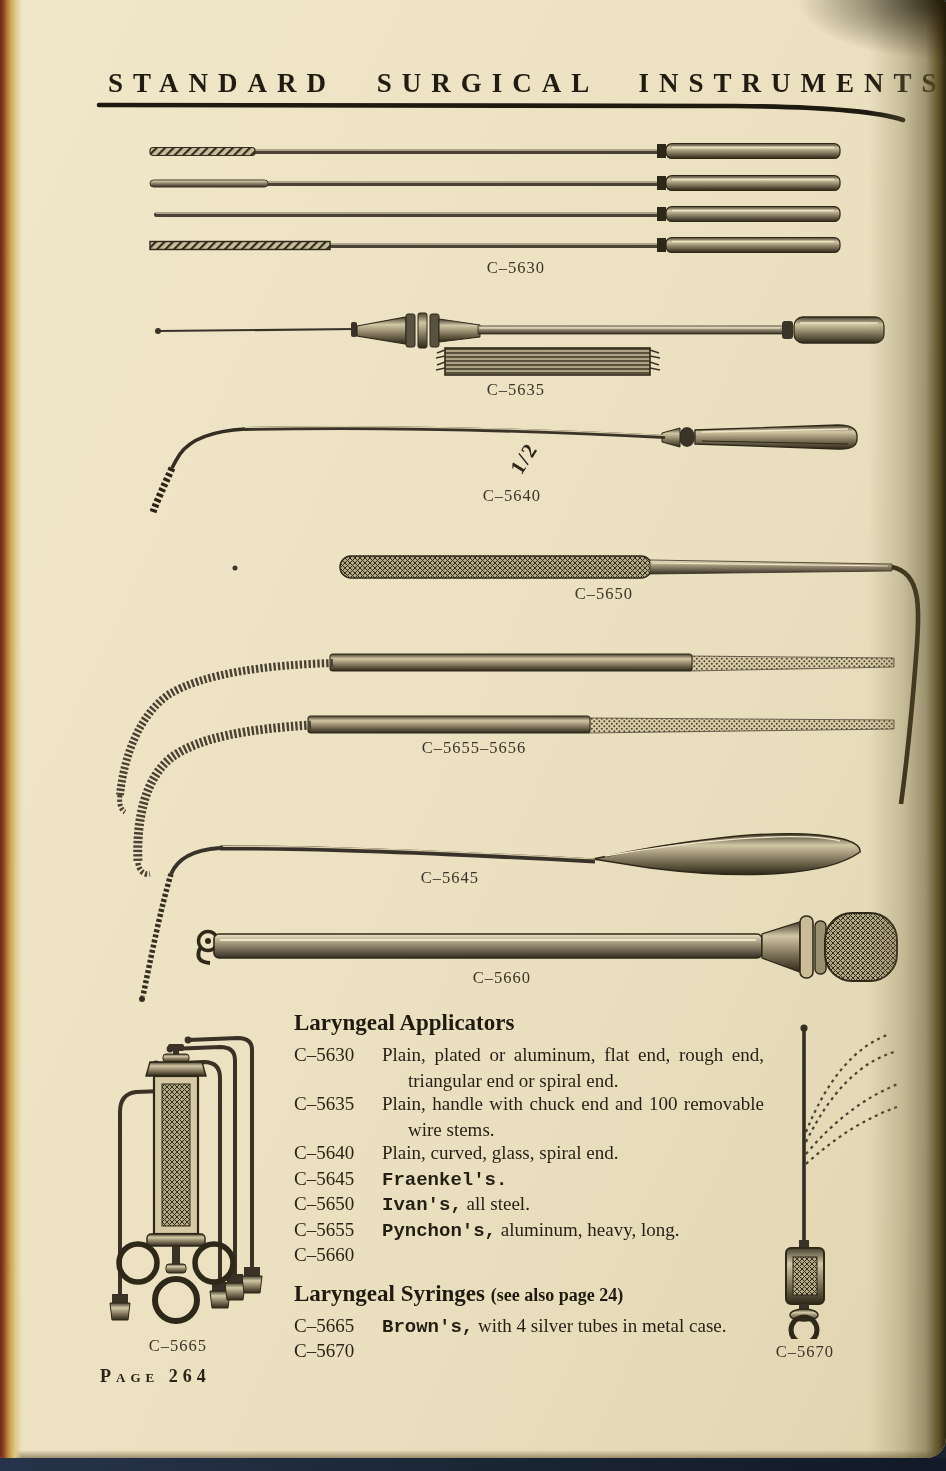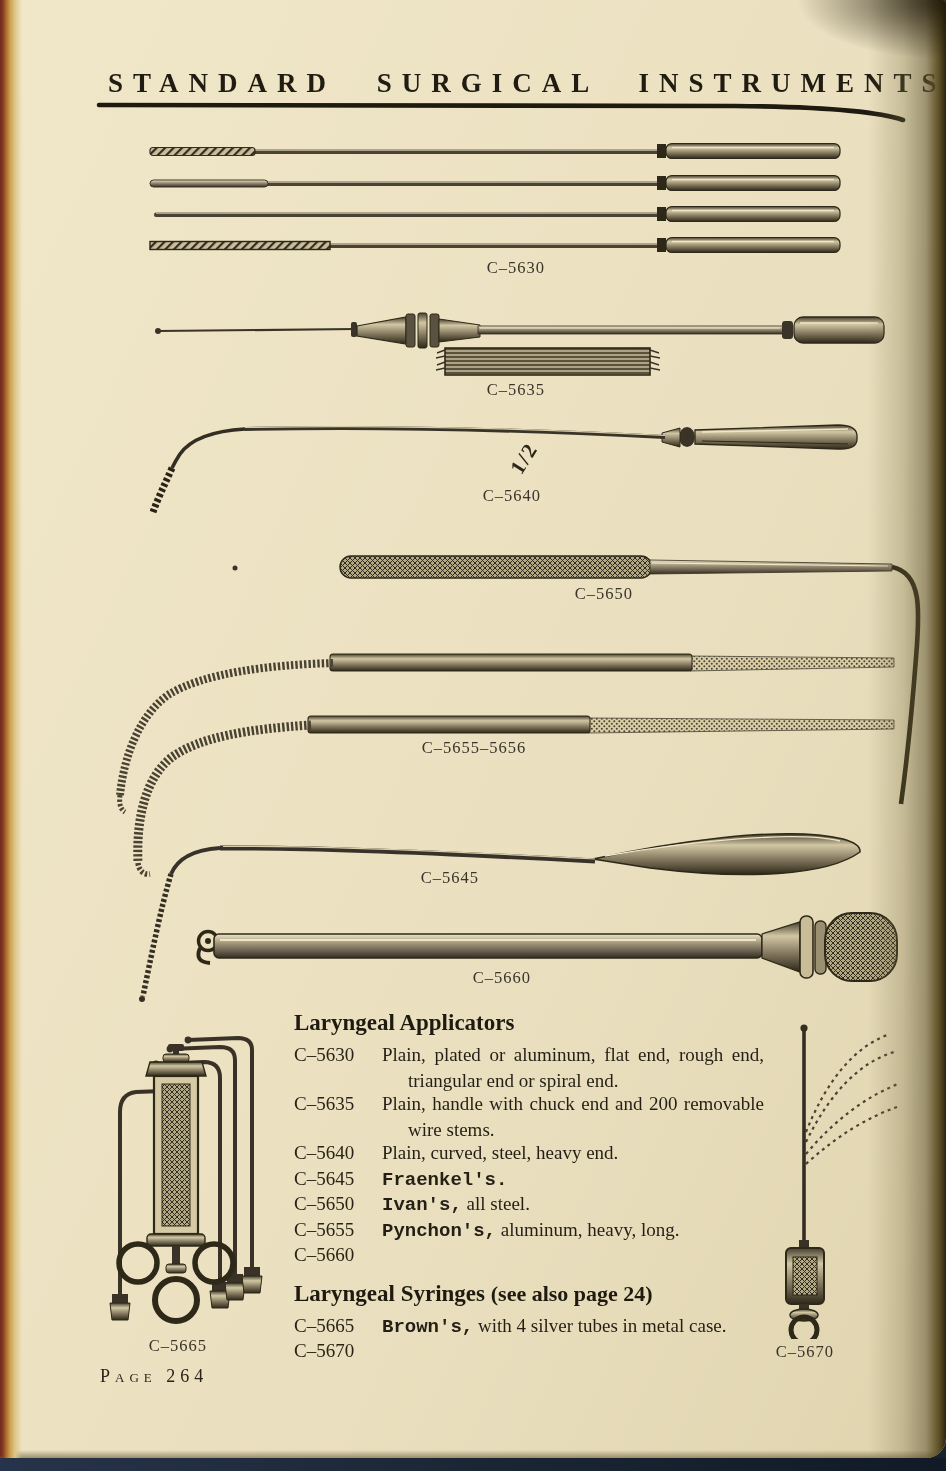--- a/index.html
+++ b/index.html
@@ -40,29 +40,29 @@
   }
   .scale-marker{
     position:absolute;left:508px;top:446px;z-index:12;
     font-size:21px;font-weight:bold;color:#2c261c;
     transform:rotate(-58deg);letter-spacing:2px;
   }
   svg.fig{position:absolute;z-index:8;}
   
   .textblock{position:absolute;left:294px;top:1010px;width:470px;z-index:12;color:#241f15;}
   .sec-heading{font-size:23px;font-weight:bold;text-align:left;margin:0 0 7px 0;color:#1f1a10;}
-  .sec-heading .note{font-size:22px;}
+  .sec-heading .note{font-size:18px;}
   .item{display:flex;font-size:19px;line-height:23.5px;}
   .item .num{width:88px;flex-shrink:0;color:#2a2418;}
   .item .desc{flex:1;text-align:justify;padding-left:26px;text-indent:-26px;}
   .item .desc b{font-weight:bold;font-family:Liberation Mono, monospace;}
   .syr-gap{height:14px;}
   .page-number{
     position:absolute;left:100px;top:1366px;z-index:12;
-    font-size:18px;color:#2a2418;font-variant:small-caps;letter-spacing:5px;font-weight:normal;
+    font-size:18px;color:#2a2418;font-variant:small-caps;letter-spacing:5px;font-weight:bold;
   }
 </style>
 </head>
 <body>
 
 <svg width="0" height="0" style="position:absolute">
   <defs>
     <pattern id="hatch" width="6" height="6" patternUnits="userSpaceOnUse" patternTransform="rotate(45)">
       <rect width="6" height="6" fill="#c9be9c"></rect>
       <line x1="1" y1="0" x2="1" y2="6" stroke="#332d20" stroke-width="2.4"></line>
@@ -282,25 +282,25 @@
 
   <div class="textblock">
     <h2 class="sec-heading">Laryngeal Applicators</h2>
 
     <div class="item">
       <span class="num">C–5630</span>
       <span class="desc"><b></b><span>Plain, plated or aluminum, flat end, rough end, triangular end or spiral end.</span></span>
     </div>
     <div class="item">
       <span class="num">C–5635</span>
-      <span class="desc"><b></b><span>Plain, handle with chuck end and 200 removable wire stems.</span></span>
+      <span class="desc"><b></b><span>Plain, handle with chuck end and 100 removable wire stems.</span></span>
     </div>
     <div class="item">
       <span class="num">C–5640</span>
-      <span class="desc"><b></b><span>Plain, curved, steel, heavy end.</span></span>
+      <span class="desc"><b></b><span>Plain, curved, glass, spiral end.</span></span>
     </div>
     <div class="item">
       <span class="num">C–5645</span>
       <span class="desc"><b>Fraenkel's.</b><span></span></span>
     </div>
     <div class="item">
       <span class="num">C–5650</span>
       <span class="desc"><b>Ivan's,</b><span> all steel.</span></span>
     </div>
     <div class="item">

